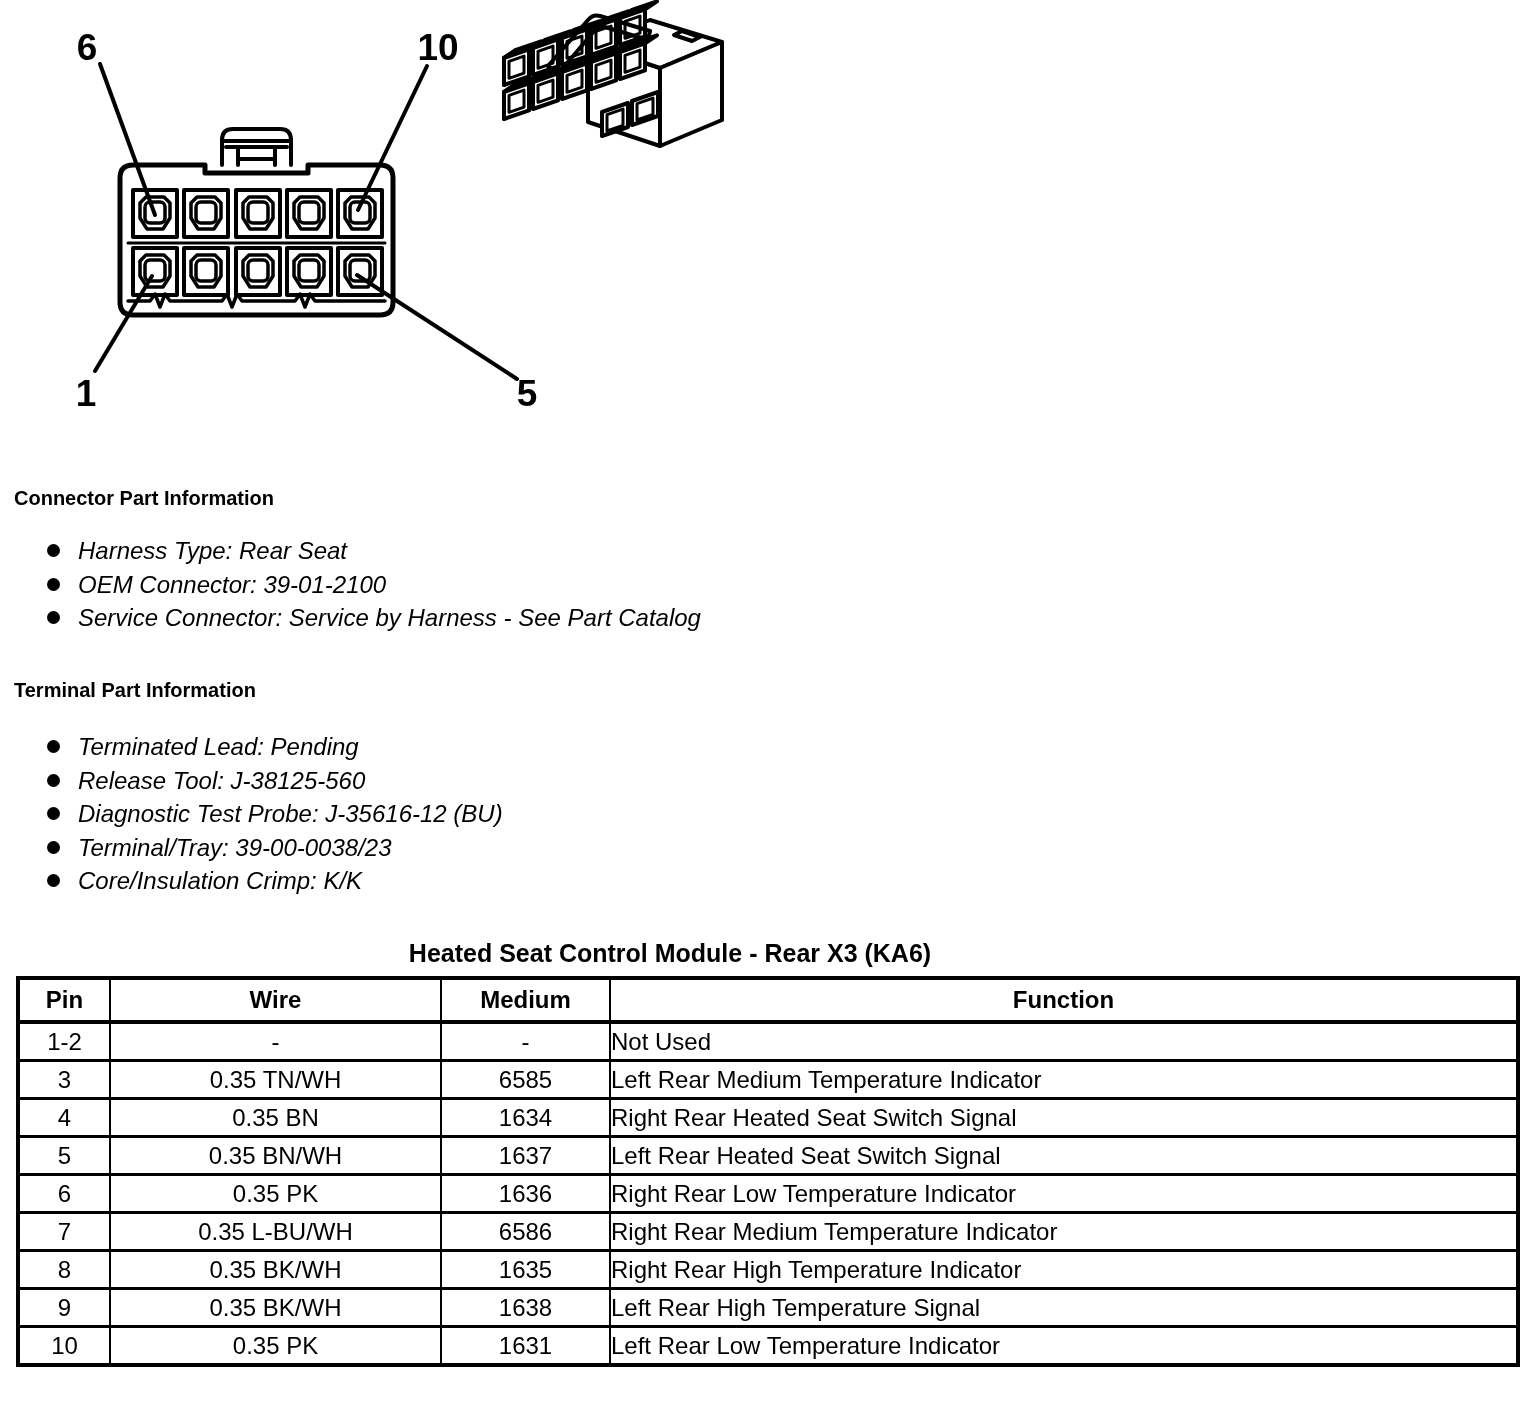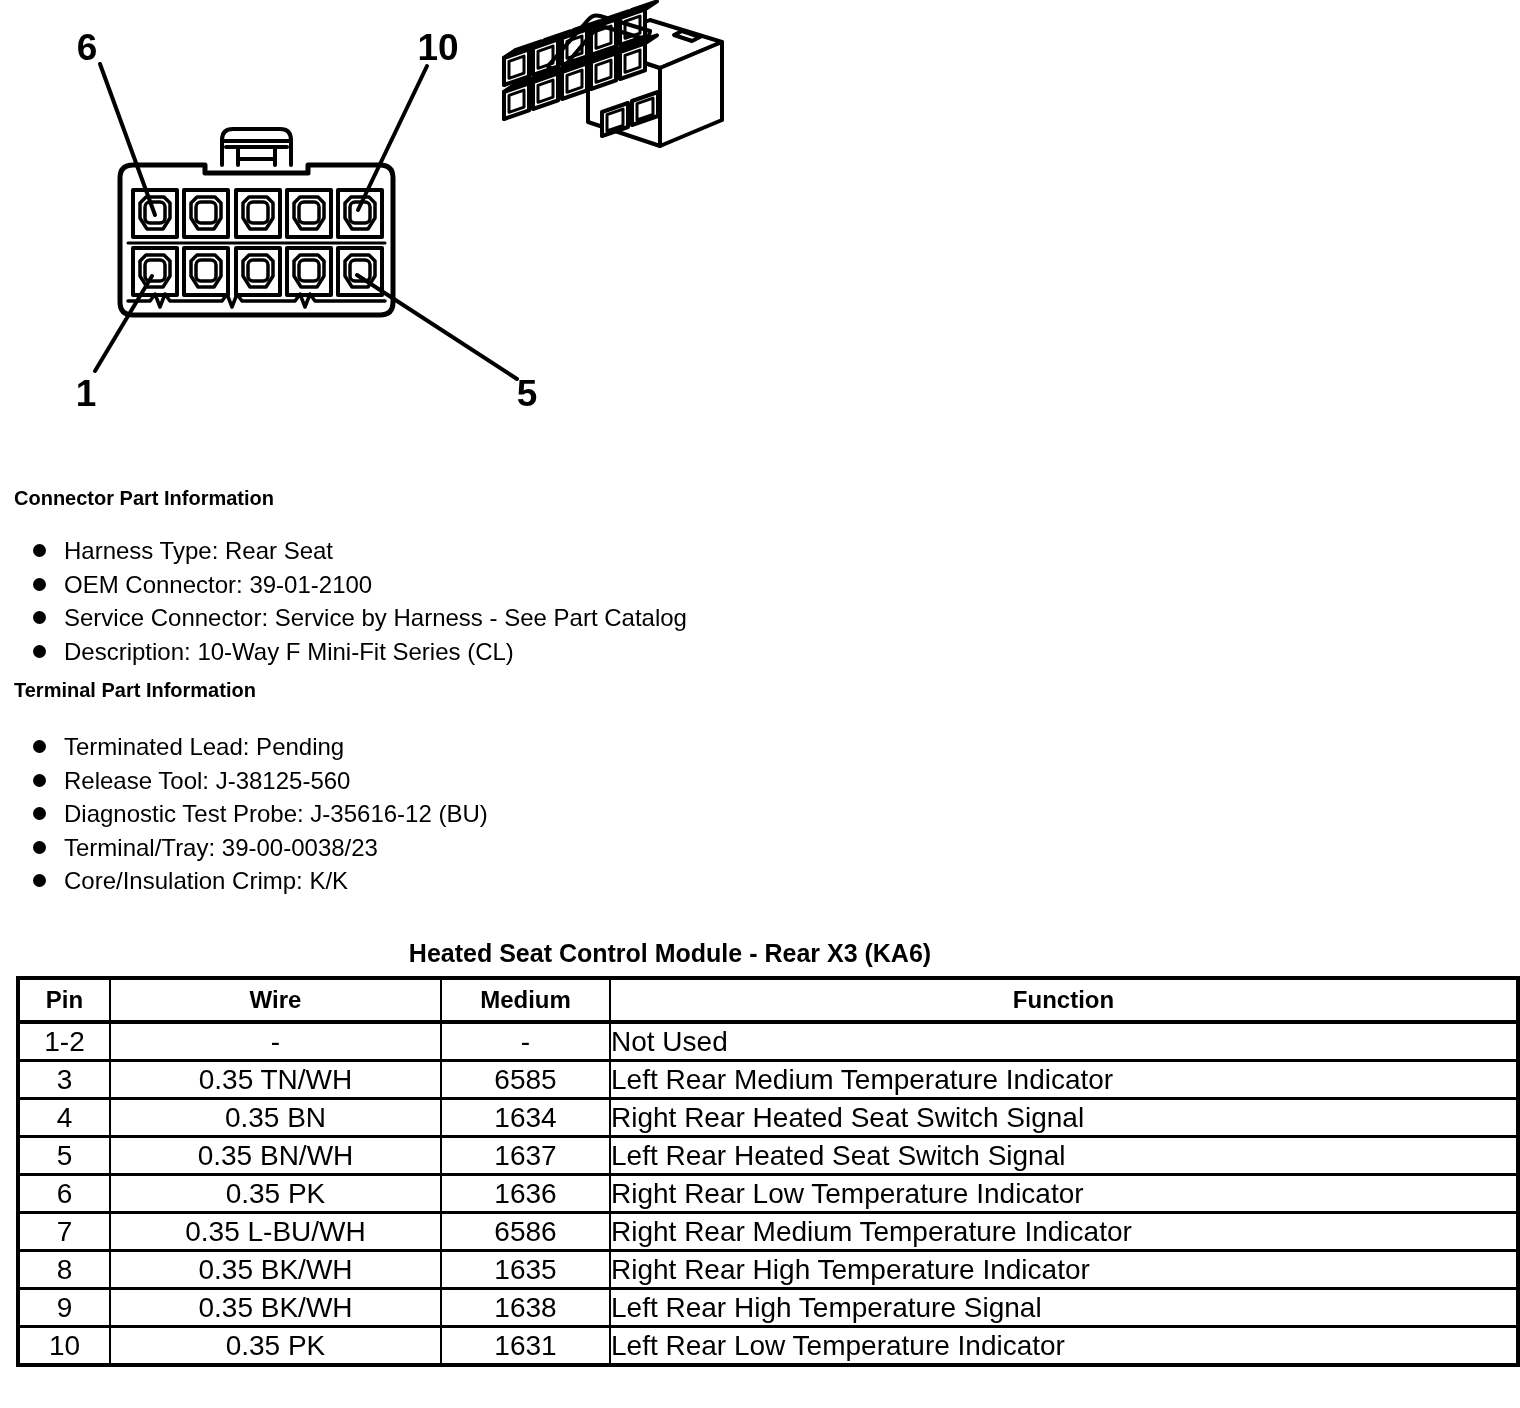--- a/index.html
+++ b/index.html
@@ -14,34 +14,34 @@
   .front-svg text{font-family:"Liberation Sans",sans-serif;font-weight:bold;font-size:37px;text-anchor:middle;fill:#000;stroke:none;}
   .iso-svg{position:absolute;left:492px;top:0;}
   .iso-svg polygon{fill:#fff;stroke:#000;stroke-width:4;stroke-linejoin:round;}
   .iso-svg polygon.inner{fill:none;stroke-width:3;}
   .iso-svg path{fill:none;stroke:#000;stroke-width:4;stroke-linejoin:round;stroke-linecap:round;}
 
   .section{position:absolute;left:0;width:980px;}
   #sec-connector{top:484px;}
   #sec-terminal{top:676px;}
   .section h2{margin:0 0 0 14px;font-size:20px;line-height:28px;font-weight:bold;}
-  .section ul{list-style:none;margin:22px 0 0 2px;padding:0;}
+  .section ul{list-style:none;margin:22px 0 0 16px;padding:0;font-style:italic;}
   #sec-terminal ul{margin-top:26px;}
   .section li{position:relative;padding-left:62px;font-size:24px;line-height:33.5px;height:33.5px;white-space:nowrap;}
   .section li .dot{position:absolute;left:31px;top:10px;width:13px;height:13px;background:#000;border-radius:50%;}
 
   .table-title{position:absolute;top:939px;left:0;width:1340px;text-align:center;
     font-size:25px;font-weight:bold;}
 
   table.pin-table{position:absolute;left:16px;top:976px;width:1504px;
     border-collapse:collapse;table-layout:fixed;border:4px solid #000;}
   .pin-table th{border:2px solid #000;border-bottom:4px solid #000;height:40px;
     font-size:24px;font-weight:bold;text-align:center;padding:0;}
   .pin-table td{border:2px solid #000;border-top:3px solid #000;height:35px;
-    font-size:28px;padding:0;text-align:center;white-space:nowrap;overflow:hidden;}
+    font-size:24px;padding:0;text-align:center;white-space:nowrap;overflow:hidden;}
   .pin-table td.fn{text-align:left;padding-left:0;}
 </style>
 </head>
 <body>
 
 <svg class="front-svg" width="760" height="470" viewBox="0 0 760 470">
   <defs>
     <g id="cav">
       <rect x="0" y="0" width="44" height="47" stroke-width="4"></rect>
       <polygon points="7,13 13,7 31,7 37,13 37,28 30,39 14,39 7,28" stroke-width="3.5"></polygon>
@@ -170,21 +170,20 @@
     <path d="M158,31 L156,40"></path>
   </g>
 </svg>
 
 <div class="section" id="sec-connector">
   <h2>Connector Part Information</h2>
   <ul>
     <li><span class="dot"></span><span>Harness Type: Rear Seat</span></li>
     <li><span class="dot"></span><span>OEM Connector: 39-01-2100</span></li>
     <li><span class="dot"></span><span>Service Connector: Service by Harness - See Part Catalog</span></li>
-    <li><span class="dot"></span><span>Description: 10-Way F Mini-Fit Series (CL)</span></li>
   </ul>
 </div>
 
 <div class="section" id="sec-terminal">
   <h2>Terminal Part Information</h2>
   <ul>
     <li><span class="dot"></span><span>Terminated Lead: Pending</span></li>
     <li><span class="dot"></span><span>Release Tool: J-38125-560</span></li>
     <li><span class="dot"></span><span>Diagnostic Test Probe: J-35616-12 (BU)</span></li>
     <li><span class="dot"></span><span>Terminal/Tray: 39-00-0038/23</span></li>

